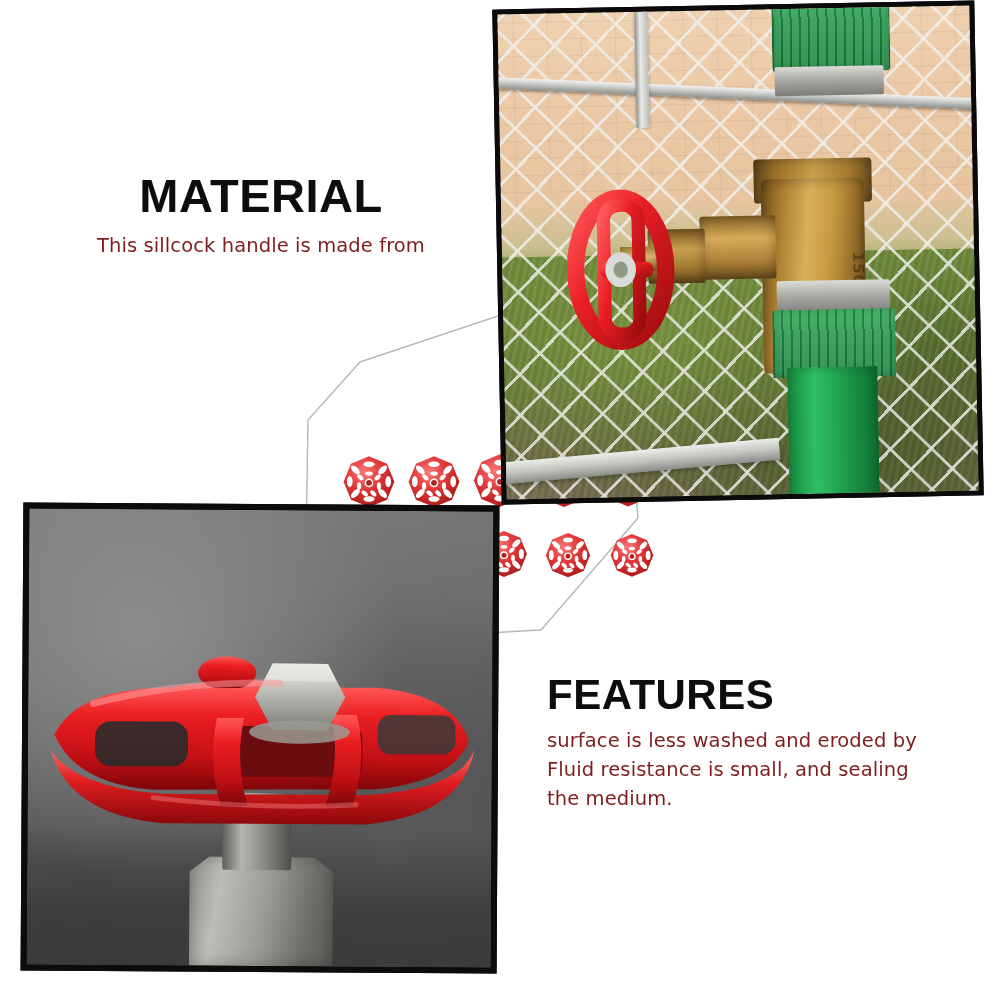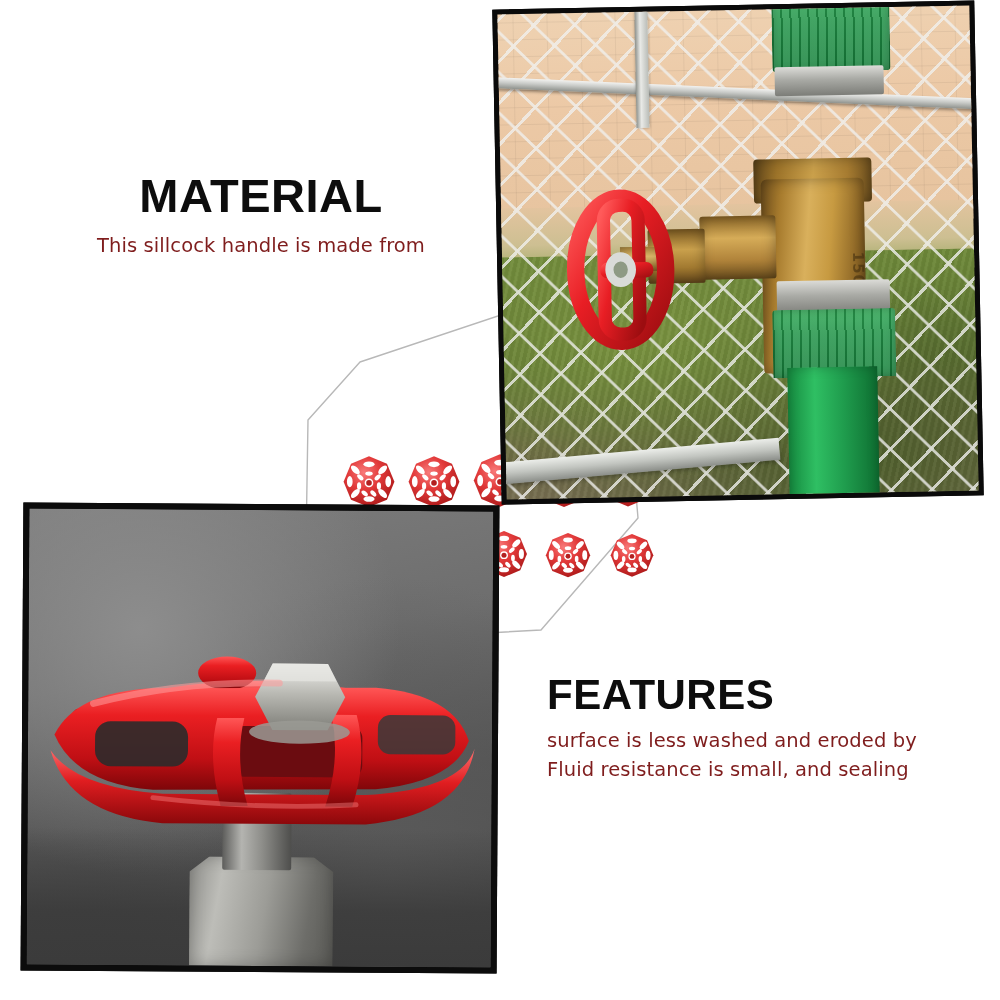--- a/index.html
+++ b/index.html
@@ -615,16 +615,17 @@
     <div class="section-body">
       <span>This sillcock handle is made from</span>
     </div>
   </div>
 
   <div class="abs" id="features-block">
     <div class="section-heading" id="features-heading">FEATURES</div>
     <div class="section-body">
       <span>surface is less washed and eroded by</span>
       <span>Fluid resistance is small, and sealing</span>
+      <span>the medium.</span>
     </div>
   </div>
 
 </div>
 
 </body></html>

